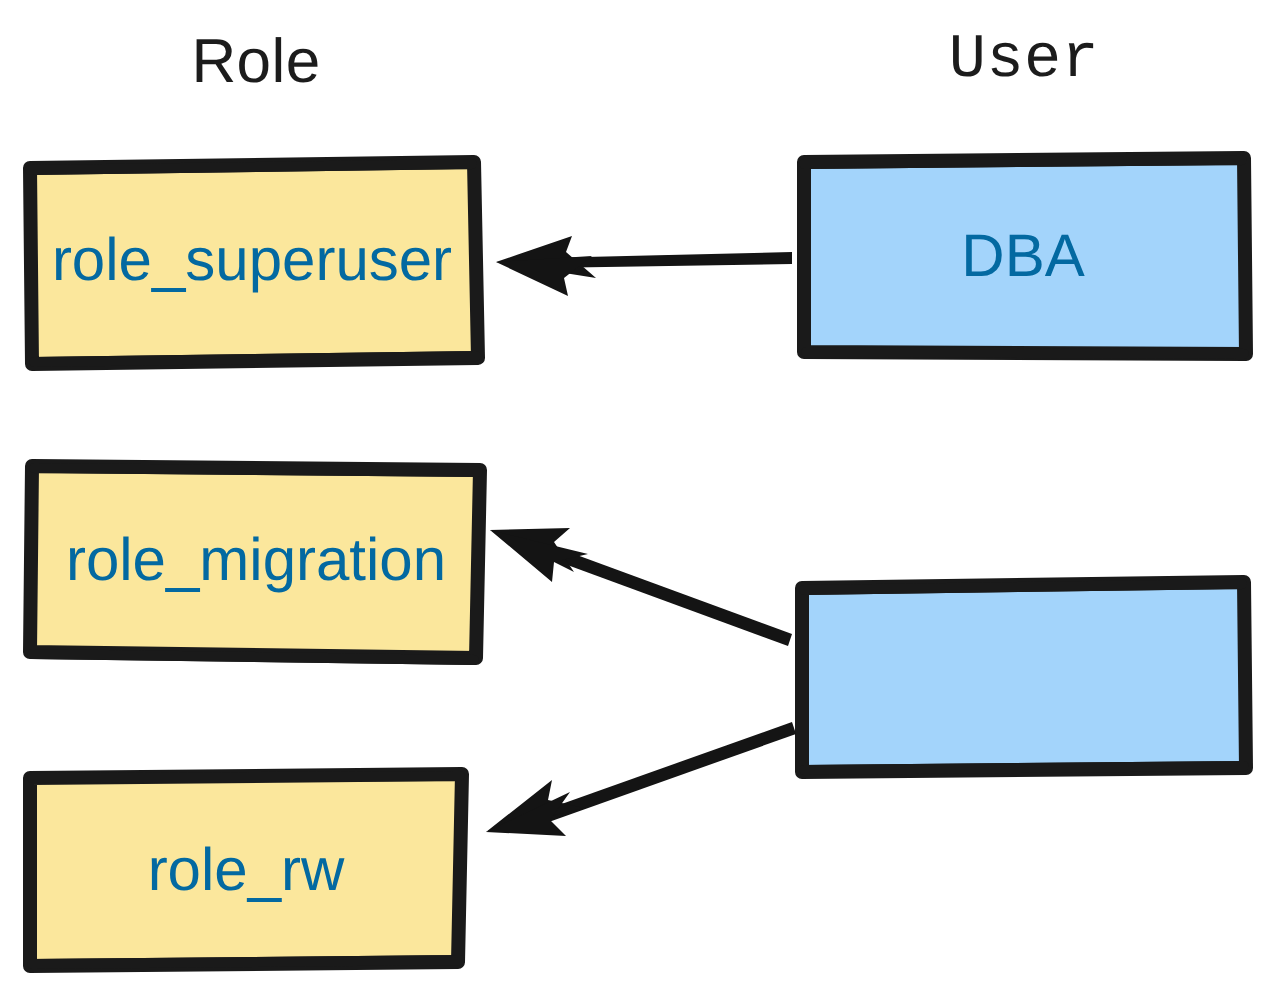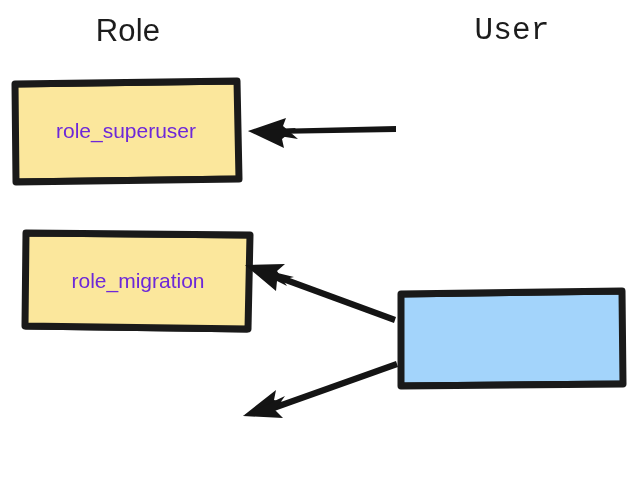--- a/index.html
+++ b/index.html
@@ -31,35 +31,35 @@
     position: absolute;
     box-sizing: border-box;
   }
   .node .node-label {
     position: absolute;
     left: 0;
     right: 0;
     top: 50%;
     transform: translateY(-50%);
     text-align: center;
-    font-size: 21px;
-    color: #6d28d9;
+    font-size: 30px;
+    color: #0369a1;
     white-space: nowrap;
     z-index: 3;
   }
   .node svg.sketch {
     position: absolute;
     left: -10px;
     top: -10px;
     overflow: visible;
     z-index: 1;
   }
 
   #node-role-superuser { left: 14px;  top: 82px;  width: 224px; height: 98px; }
-  #node-role-migration { left: 25px;  top: 232px; width: 226px; height: 98px; }
+  #node-role-migration { left: 15px;  top: 232px; width: 226px; height: 98px; }
   #node-role-rw        { left: 14px;  top: 388px; width: 218px; height: 95px; }
   #node-dba            { left: 401px; top: 80px;  width: 221px; height: 98px; }
   #node-app            { left: 400px; top: 291px; width: 222px; height: 94px; }
 
   #edges {
     position: absolute;
     left: 0;
     top: 0;
     width: 632px;
     height: 494px;
@@ -110,21 +110,37 @@
 
   <div class="node" id="node-role-migration">
     <svg class="sketch" width="246" height="118" viewBox="0 0 246 118" aria-hidden="true">
       <path d="M 11,11 L 235,13 L 233,107 L 10,104 Z" fill="#fbe79c" stroke="#1a1a1a" stroke-width="7" stroke-linejoin="round" stroke-linecap="round"></path>
       <path d="M 12,12 L 234,14" fill="none" stroke="#1a1a1a" stroke-width="5" stroke-linecap="round"></path>
       <path d="M 11,105 L 232,108" fill="none" stroke="#1a1a1a" stroke-width="5" stroke-linecap="round"></path>
     </svg>
     <div class="node-label">role_migration</div>
   </div>
 
+  <div class="node" id="node-role-rw">
+    <svg class="sketch" width="238" height="115" viewBox="0 0 238 115" aria-hidden="true">
+      <path d="M 11,11 L 227,9 L 225,103 L 11,105 Z" fill="#fbe79c" stroke="#1a1a1a" stroke-width="7" stroke-linejoin="round" stroke-linecap="round"></path>
+      <path d="M 12,11 L 226,10" fill="none" stroke="#1a1a1a" stroke-width="5" stroke-linecap="round"></path>
+      <path d="M 12,104 L 226,102" fill="none" stroke="#1a1a1a" stroke-width="5" stroke-linecap="round"></path>
+    </svg>
+    <div class="node-label">role_rw</div>
+  </div>
 
+  <div class="node" id="node-dba">
+    <svg class="sketch" width="241" height="118" viewBox="0 0 241 118" aria-hidden="true">
+      <path d="M 11,11 L 231,9 L 232,107 L 11,106 Z" fill="#a3d4fb" stroke="#1a1a1a" stroke-width="7" stroke-linejoin="round" stroke-linecap="round"></path>
+      <path d="M 11,12 L 230,10" fill="none" stroke="#1a1a1a" stroke-width="5" stroke-linecap="round"></path>
+      <path d="M 12,106 L 231,107" fill="none" stroke="#1a1a1a" stroke-width="5" stroke-linecap="round"></path>
+    </svg>
+    <div class="node-label">DBA</div>
+  </div>
 
   <div class="node" id="node-app">
     <svg class="sketch" width="242" height="114" viewBox="0 0 242 114" aria-hidden="true">
       <path d="M 11,13 L 232,10 L 233,103 L 11,105 Z" fill="#a3d4fb" stroke="#1a1a1a" stroke-width="7" stroke-linejoin="round" stroke-linecap="round"></path>
       <path d="M 12,14 L 231,11" fill="none" stroke="#1a1a1a" stroke-width="5" stroke-linecap="round"></path>
       <path d="M 12,104 L 232,102" fill="none" stroke="#1a1a1a" stroke-width="5" stroke-linecap="round"></path>
     </svg>
   </div>
 
 </div>

